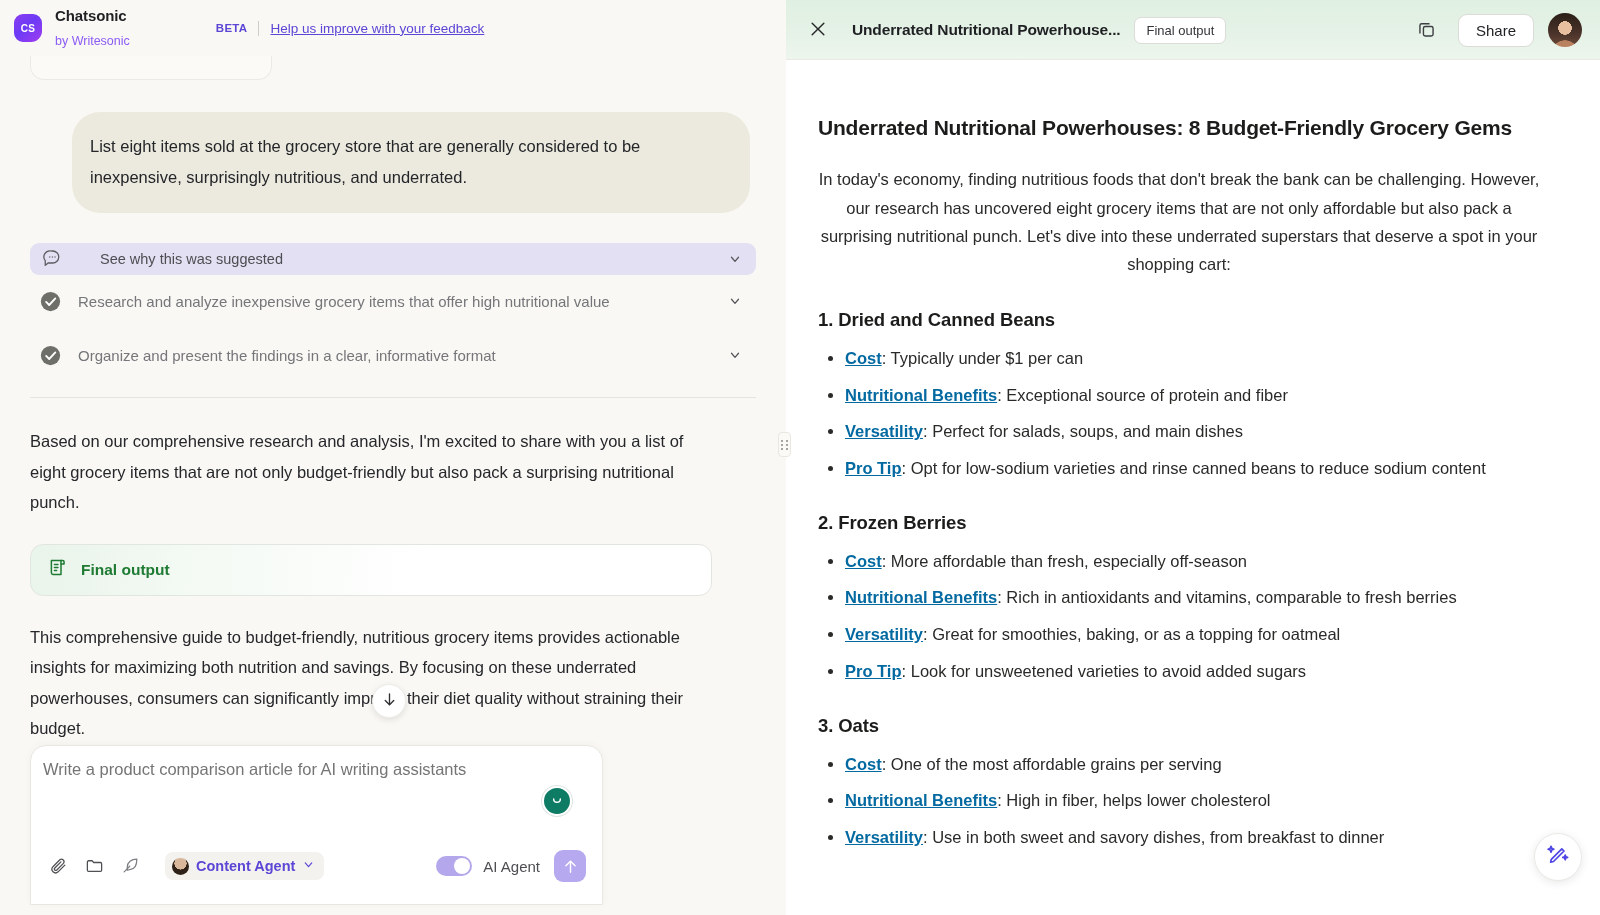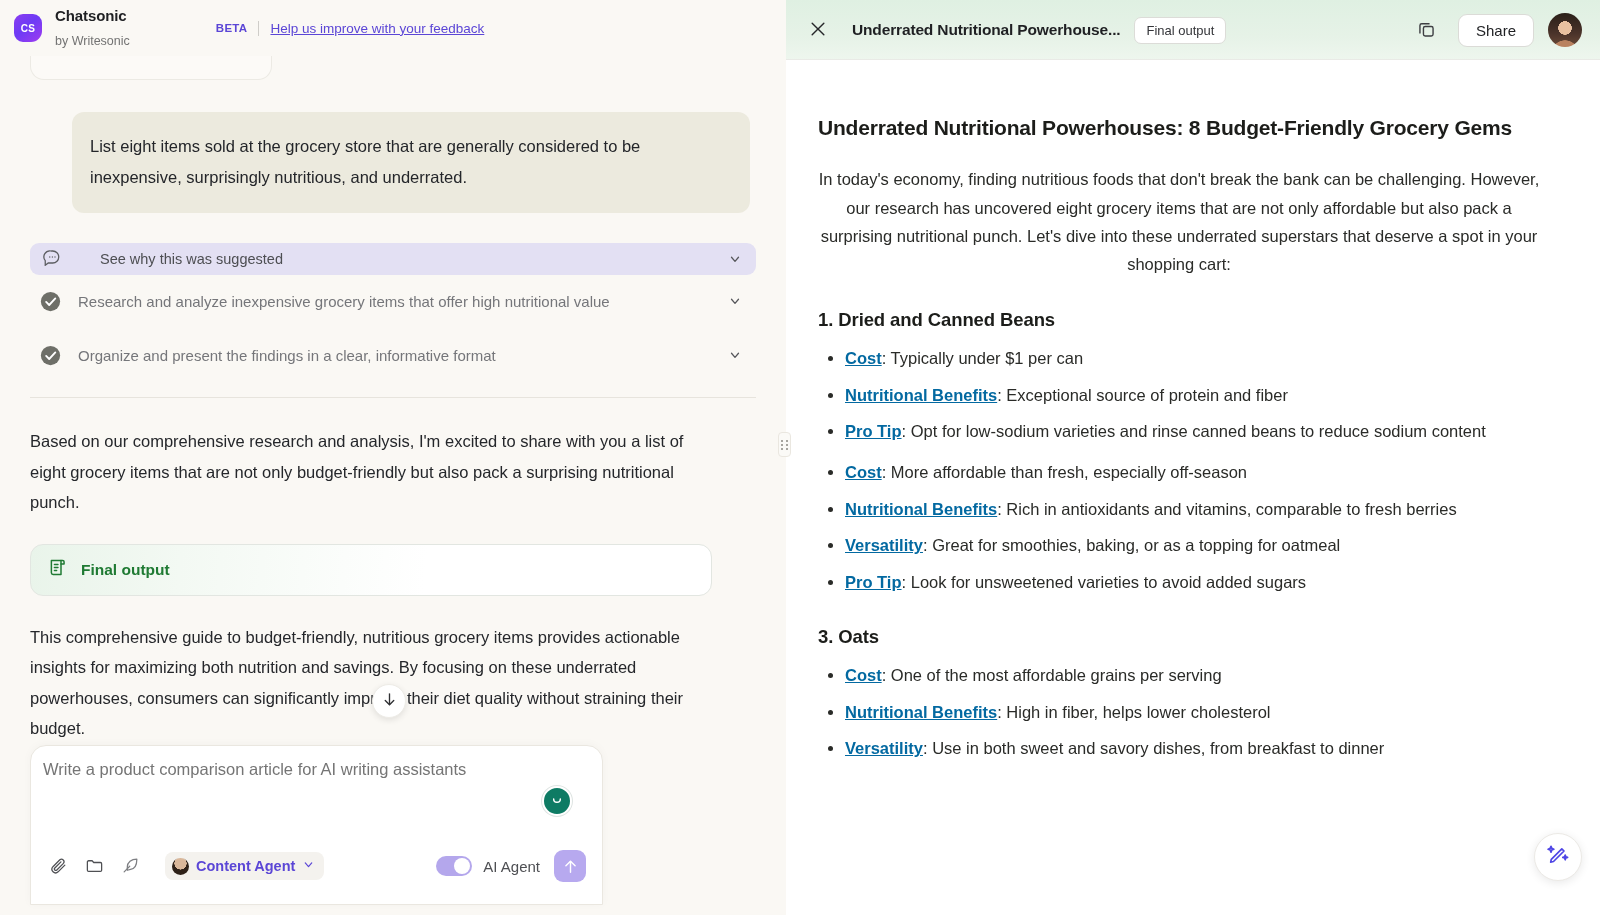--- a/index.html
+++ b/index.html
@@ -27,21 +27,21 @@
   .logo-mark {
     width: 28px; height: 28px;
     border-radius: 9px 9px 11px 9px;
     background: linear-gradient(140deg, #8b3df0 0%, #6d3bf5 45%, #a03cf0 100%);
     display: flex; align-items: center; justify-content: center;
     color: #fff; font-size: 10px; font-weight: bold; letter-spacing: .3px;
     flex: 0 0 auto;
   }
   .brand-text { margin-left: 13px; line-height: 1.15; }
   .brand-title { font-size: 15px; color: #1f2023; font-weight: 600; letter-spacing: -.1px;}
-  .brand-sub { font-size: 12.5px; color: #737373; margin-top: 10px; }
+  .brand-sub { font-size: 12.5px; color: #8b5cf6; margin-top: 10px; }
   .beta-group {
     margin-left: 86px;
     display: flex; align-items: center; gap: 11px;
     font-size: 12.5px;
   }
   .beta-tag { color: #5b46d6; font-weight: bold; font-size: 11.5px; letter-spacing: .3px;}
   .beta-div { width: 1px; height: 15px; background: #cfcdc9; }
   .feedback-link {
     color: #5b46d6; font-size: 13.5px;
     text-decoration: underline; cursor: pointer;
@@ -55,21 +55,21 @@
     border: 1px solid #eceae4;
     border-top: none;
     border-radius: 0 0 14px 14px;
     background: #fcfaf7;
     width: 242px;
   }
 
   .user-bubble {
     margin: 32px 36px 0 72px;
     background: #eceade;
-    border-radius: 12px;
+    border-radius: 28px;
     padding: 19px 26px 21px 18px;
     font-size: 16.5px;
     line-height: 1.85;
     color: #24262a;
   }
 
   .suggest-bar {
     margin: 30px 30px 0 30px;
     background: #e3e0f3;
     border-radius: 9px;
@@ -469,23 +469,25 @@
     </div>
 
     <div class="doc-body">
       <div class="doc-h1">Underrated Nutritional Powerhouses: 8 Budget-Friendly Grocery Gems</div>
       <div class="doc-p">In today's economy, finding nutritious foods that don't break the bank can be challenging. However, our research has uncovered eight grocery items that are not only affordable but also pack a surprising nutritional punch. Let's dive into these underrated superstars that deserve a spot in your shopping cart:</div>
 
       <div class="doc-h2">1. Dried and Canned Beans</div>
       <ul class="doc-ul">
         <li><b>Cost</b><span>: Typically under $1 per can</span></li>
         <li><b>Nutritional Benefits</b><span>: Exceptional source of protein and fiber</span></li>
+        <li><b>Versatility</b><span>: Perfect for salads, soups, and main dishes</span></li>
         <li><b>Pro Tip</b><span>: Opt for low-sodium varieties and rinse canned beans to reduce sodium content</span></li>
       </ul>
 
+      <div class="doc-h2">2. Frozen Berries</div>
       <ul class="doc-ul">
         <li><b>Cost</b><span>: More affordable than fresh, especially off-season</span></li>
         <li><b>Nutritional Benefits</b><span>: Rich in antioxidants and vitamins, comparable to fresh berries</span></li>
         <li><b>Versatility</b><span>: Great for smoothies, baking, or as a topping for oatmeal</span></li>
         <li><b>Pro Tip</b><span>: Look for unsweetened varieties to avoid added sugars</span></li>
       </ul>
 
       <div class="doc-h2">3. Oats</div>
       <ul class="doc-ul">
         <li><b>Cost</b><span>: One of the most affordable grains per serving</span></li>

